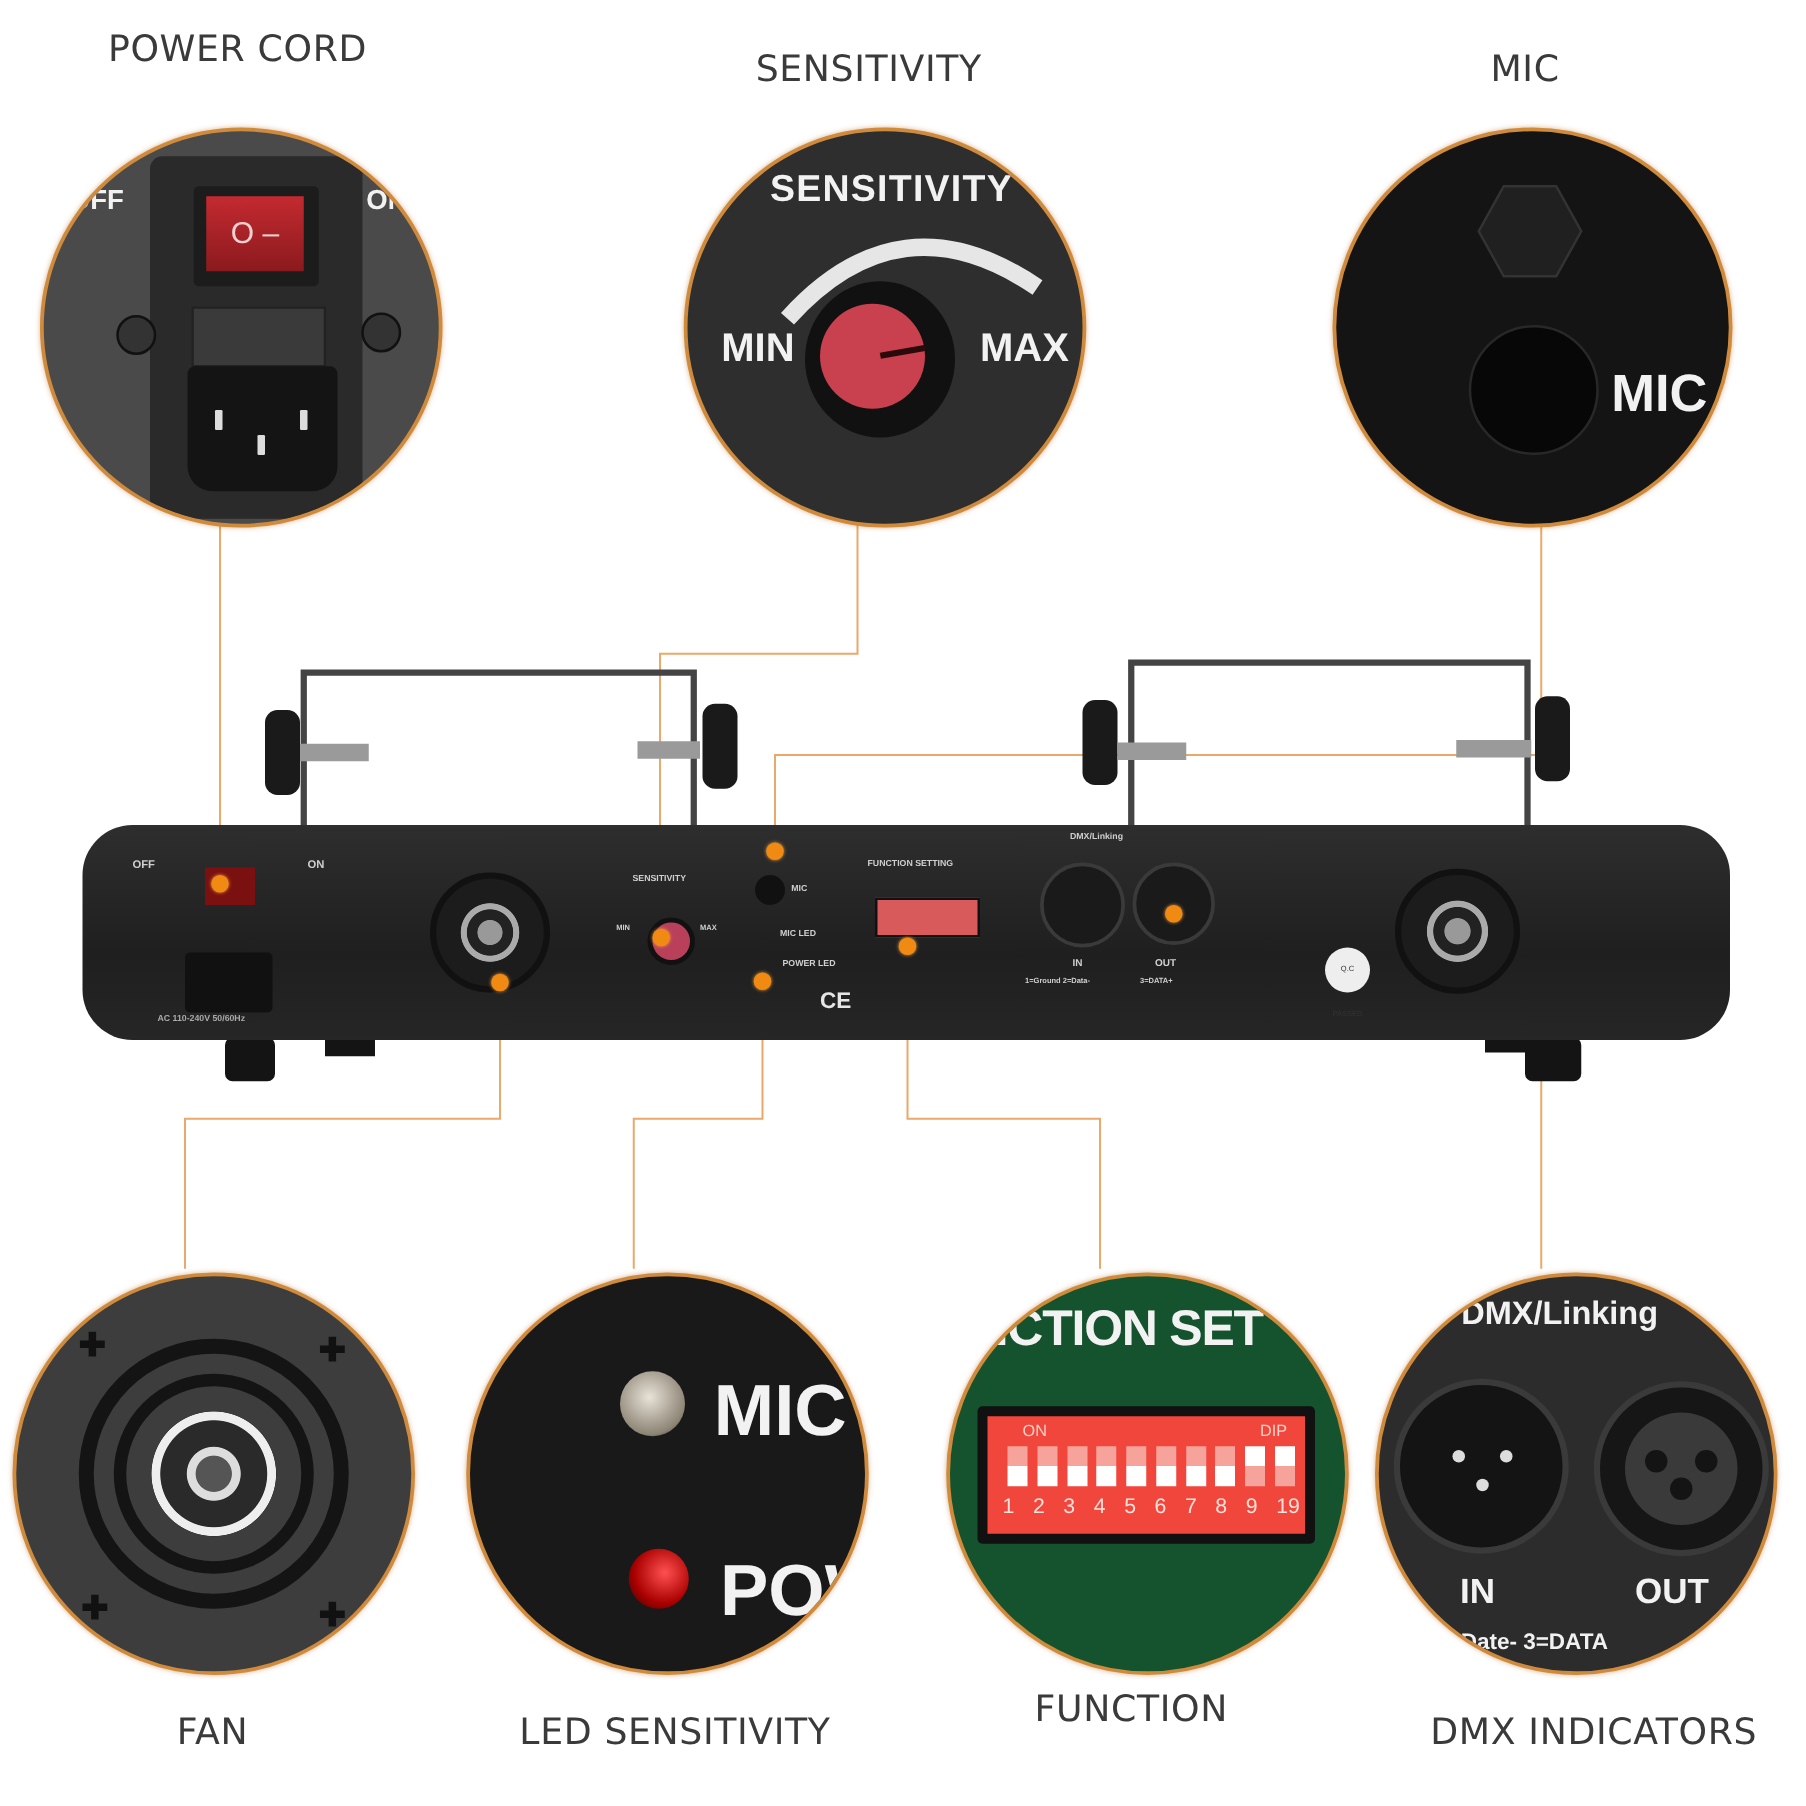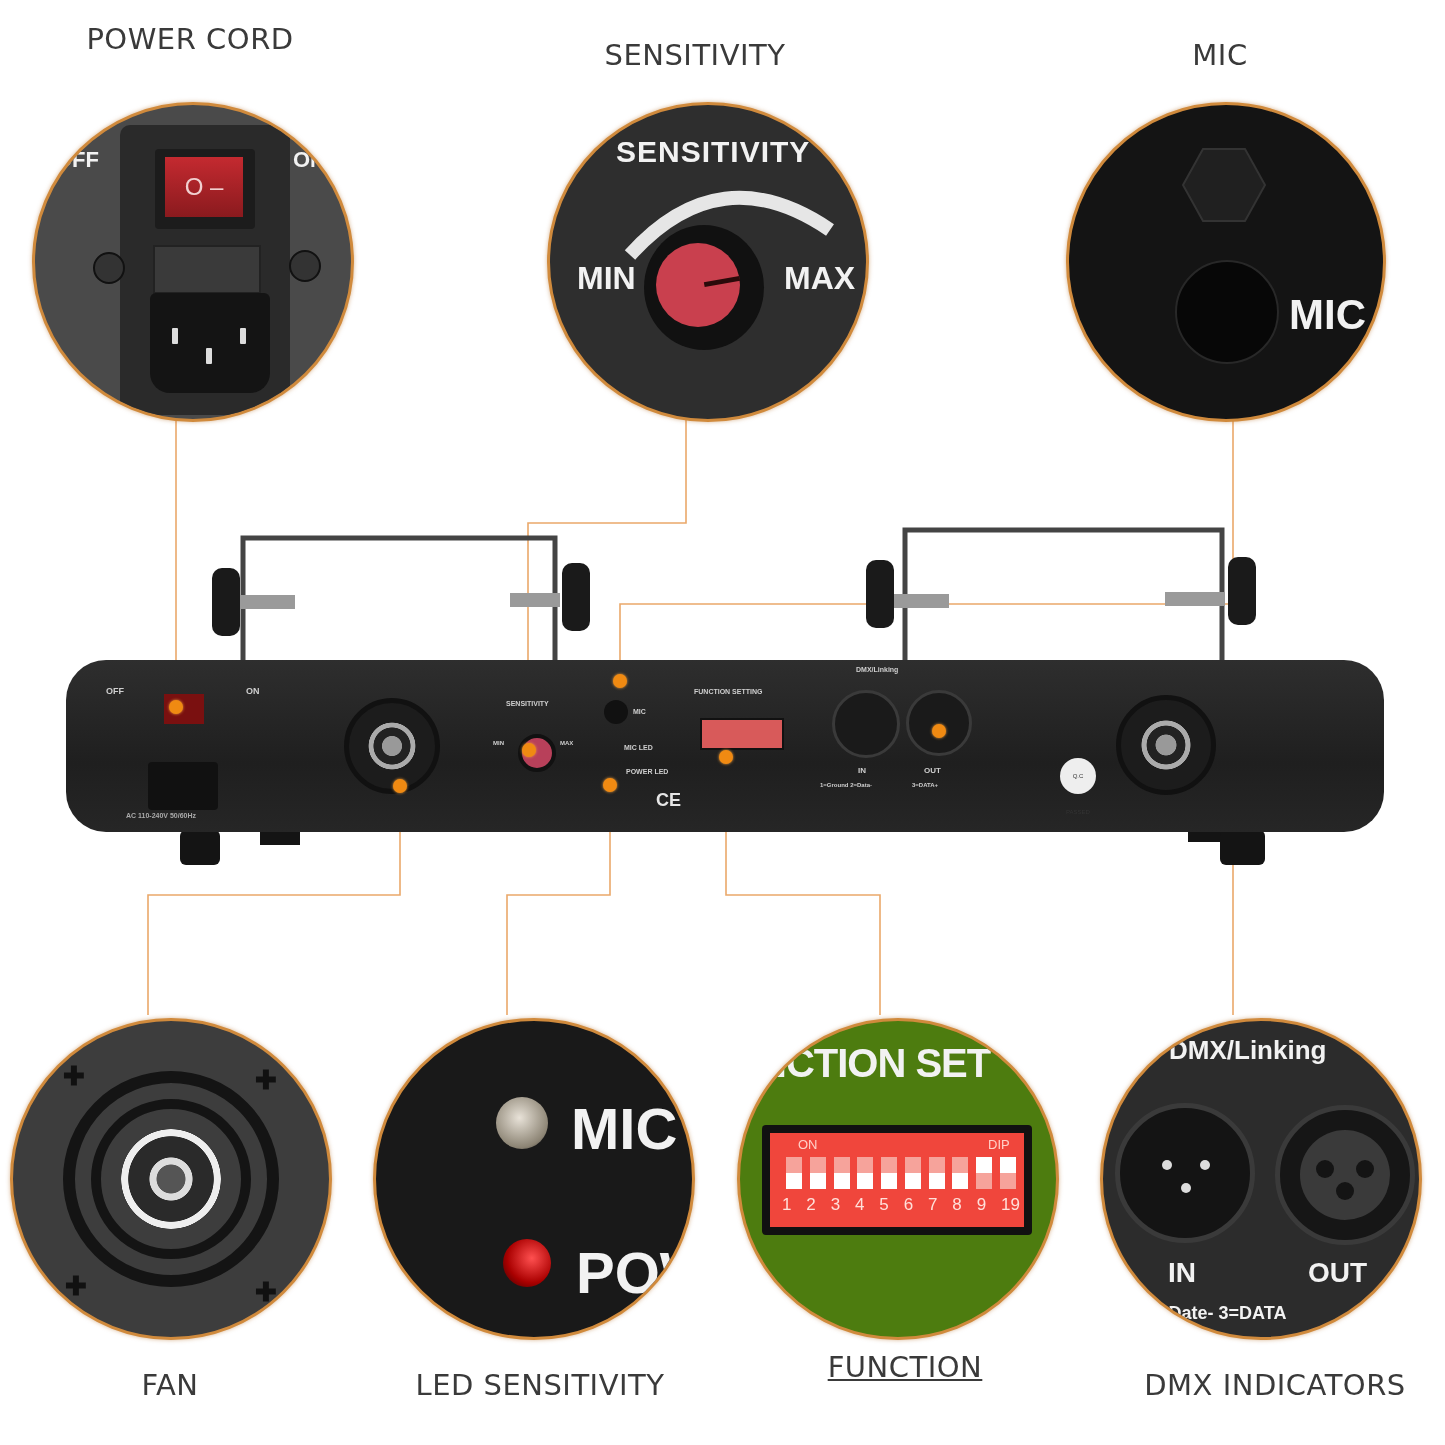--- a/index.html
+++ b/index.html
@@ -163,21 +163,21 @@
   <div class="wt" style="left:242px; top:256px; font-size:26px; color:#111;">✚</div>
 </div>
 
 <div class="circle" style="left:373px; top:1018px; width:322px; height:322px; background:#191919;">
   <div style="position:absolute; left:120px; top:76px; width:52px; height:52px; border-radius:50%; background:radial-gradient(circle at 45% 40%, #e8e2d8, #8c8474 70%, #222);"></div>
   <div class="wt" style="left:195px; top:74px; font-size:58px;">MIC</div>
   <div style="position:absolute; left:127px; top:218px; width:48px; height:48px; border-radius:50%; background:radial-gradient(circle at 60% 40%, #ff5050, #a00 60%, #300);"></div>
   <div class="wt" style="left:200px; top:218px; font-size:58px;">POW</div>
 </div>
 
-<div class="circle" style="left:737px; top:1018px; width:322px; height:322px; background:#4d7c0f;">
+<div class="circle" style="left:757px; top:1018px; width:322px; height:322px; background:#14532d;">
   <div class="wt" style="left:18px; top:20px; font-size:40px; letter-spacing:-1px;">NCTION SET</div>
   <div style="position:absolute; left:22px; top:104px; width:270px; height:110px; background:#111; border-radius:4px;">
     <div style="position:absolute; left:8px; top:8px; width:254px; height:94px; background:#f0463c;">
       <div class="wt" style="left:28px; top:4px; font-size:13px; font-weight:normal; color:#ffd0c8;">ON</div>
       <div class="wt" style="left:218px; top:4px; font-size:13px; font-weight:normal; color:#ffd0c8;">DIP</div>
       <div style="position:absolute; left:16px; top:24px; width:230px; display:flex; justify-content:space-between;">
         <div style="width:16px; height:32px; background:linear-gradient(#f6a39b 50%, #fff 50%);"></div>
         <div style="width:16px; height:32px; background:linear-gradient(#f6a39b 50%, #fff 50%);"></div>
         <div style="width:16px; height:32px; background:linear-gradient(#f6a39b 50%, #fff 50%);"></div>
         <div style="width:16px; height:32px; background:linear-gradient(#f6a39b 50%, #fff 50%);"></div>
@@ -218,16 +218,16 @@
       <div class="hole" style="left:36px; top:52px; width:18px; height:18px; background:#141414;"></div>
     </div>
   </div>
   <div class="wt" style="left:65px; top:236px; font-size:28px;">IN</div>
   <div class="wt" style="left:205px; top:236px; font-size:28px;">OUT</div>
   <div class="wt" style="left:30px; top:282px; font-size:18px;">1  2=Date-   3=DATA</div>
 </div>
 
 <div class="label" style="left:70px; top:1370px; width:200px;">FAN</div>
 <div class="label" style="left:385px; top:1370px; width:310px;">LED SENSITIVITY</div>
-<div class="label" style="left:770px; top:1352px; width:270px;text-decoration:underline;">
+<div class="label" style="left:770px; top:1352px; width:270px;">
   <div>FUNCTION</div>
 </div>
 <div class="label" style="left:1110px; top:1370px; width:330px;">DMX INDICATORS</div>
 
 </body></html>

